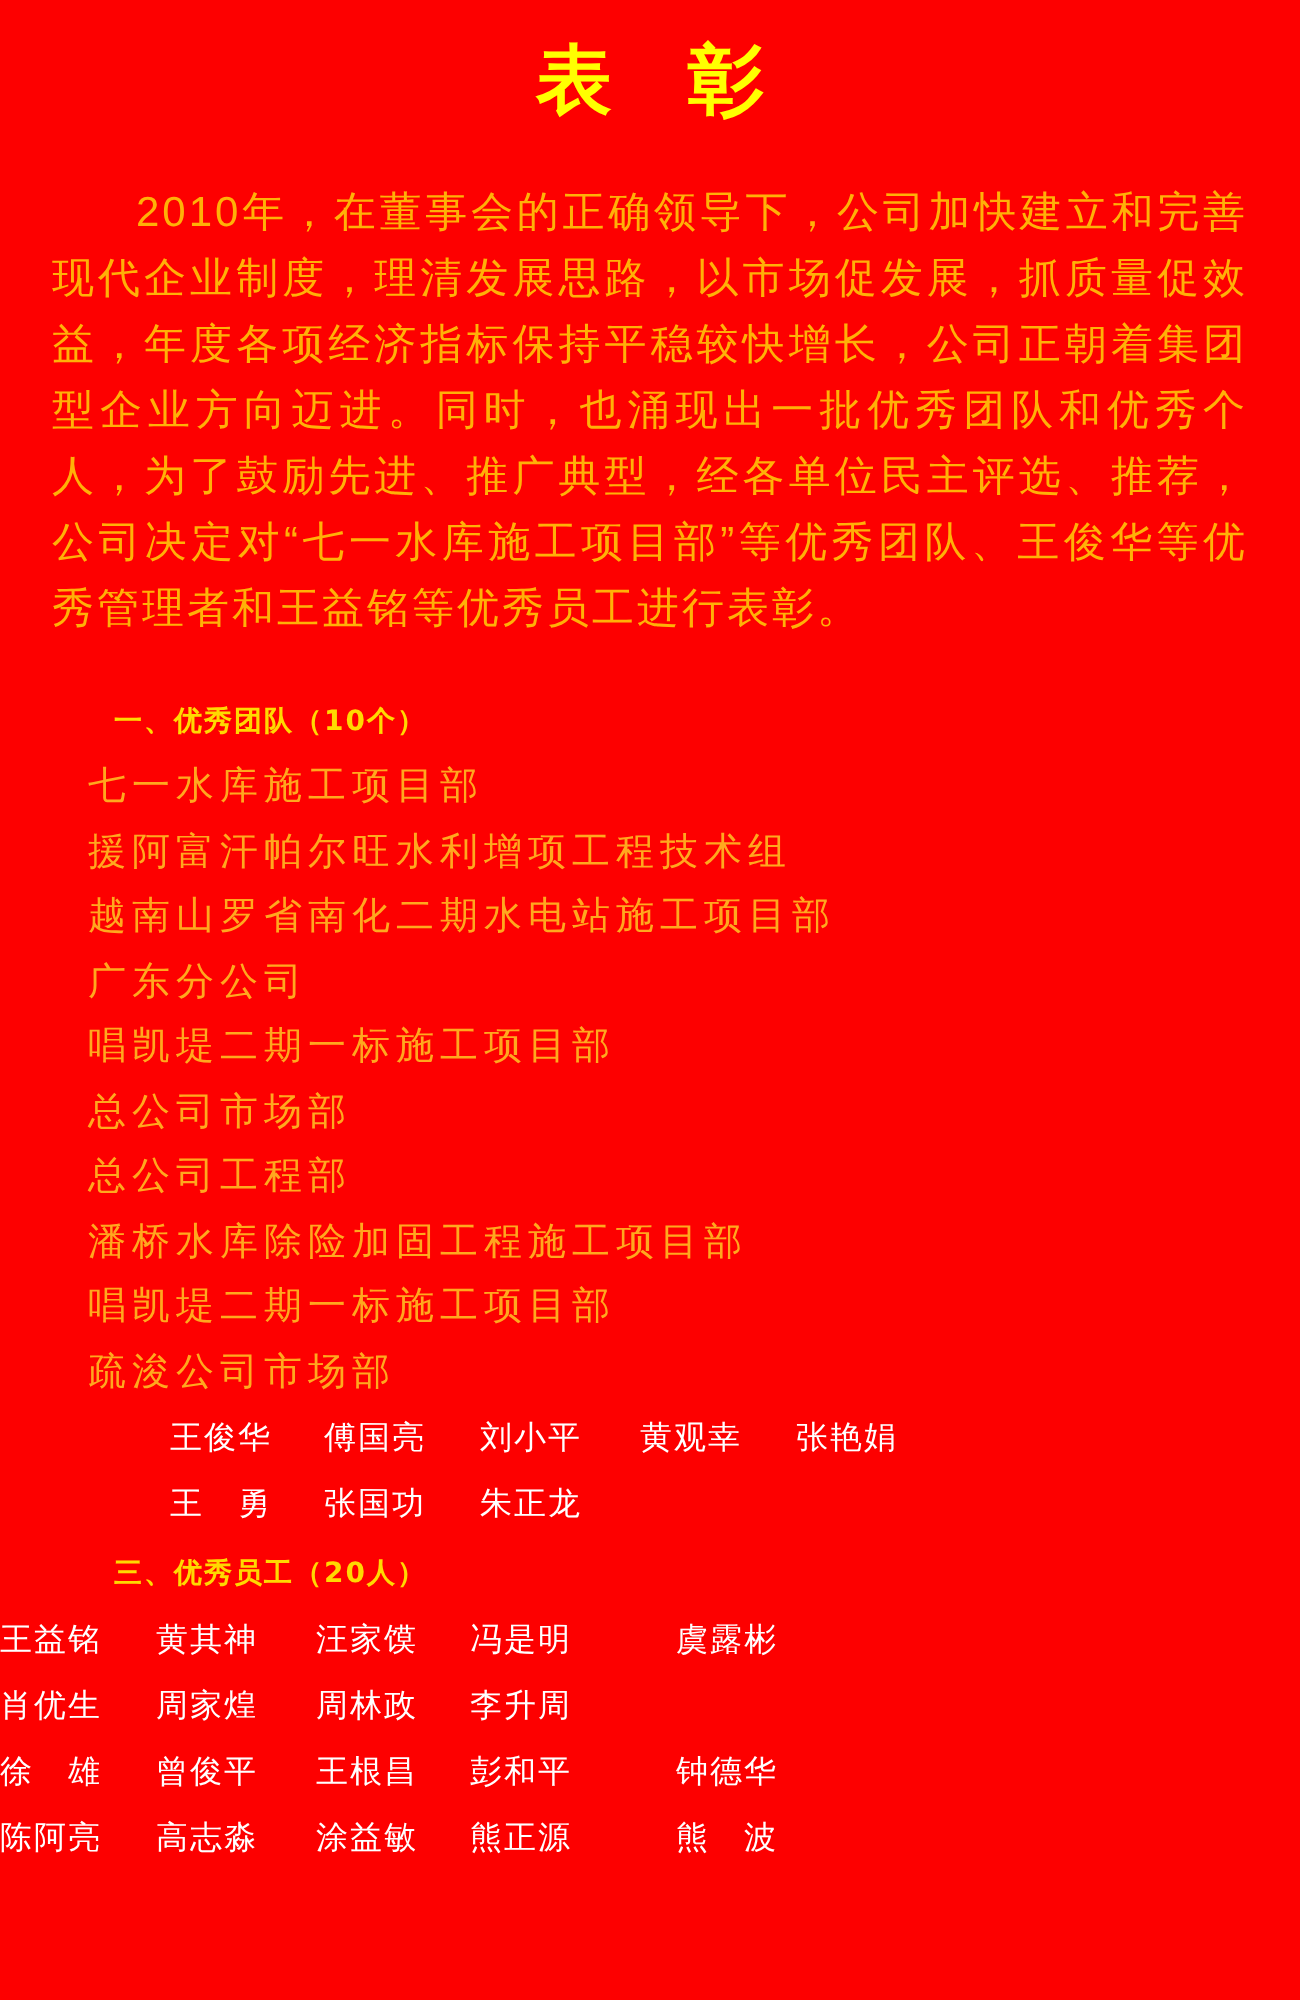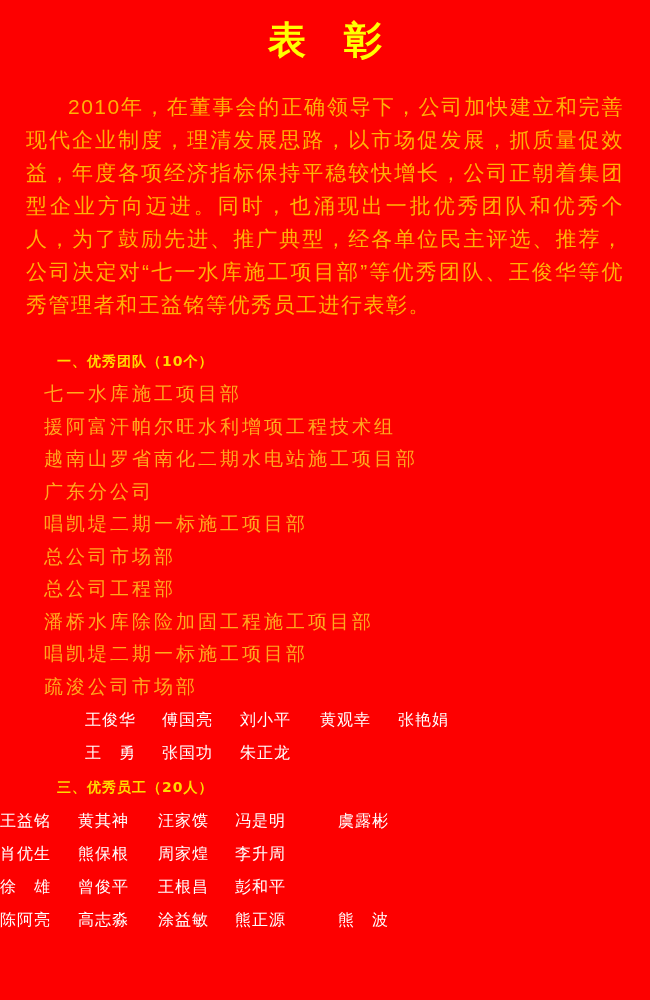--- a/index.html
+++ b/index.html
@@ -101,29 +101,30 @@
       <div class="section-heading">三、优秀员工（20人）</div>
       <div class="name-row cols-emp">
         <span class="name-cell">王益铭</span>
         <span class="name-cell">黄其神</span>
         <span class="name-cell">汪家馍</span>
         <span class="name-cell">冯是明</span>
         <span class="name-cell">虞露彬</span>
       </div>
       <div class="name-row cols-emp">
         <span class="name-cell">肖优生</span>
-        <span class="name-cell">熊保根</span>
         <span class="name-cell">周家煌</span>
+        <span class="name-cell">周林政</span>
         <span class="name-cell">李升周</span>
       </div>
       <div class="name-row cols-emp">
         <span class="name-cell">徐　雄</span>
         <span class="name-cell">曾俊平</span>
         <span class="name-cell">王根昌</span>
         <span class="name-cell">彭和平</span>
+        <span class="name-cell">钟德华</span>
       </div>
       <div class="name-row cols-emp">
         <span class="name-cell">陈阿亮</span>
         <span class="name-cell">高志淼</span>
         <span class="name-cell">涂益敏</span>
         <span class="name-cell">熊正源</span>
         <span class="name-cell">熊　波</span>
       </div>
     </div>
 </div>

